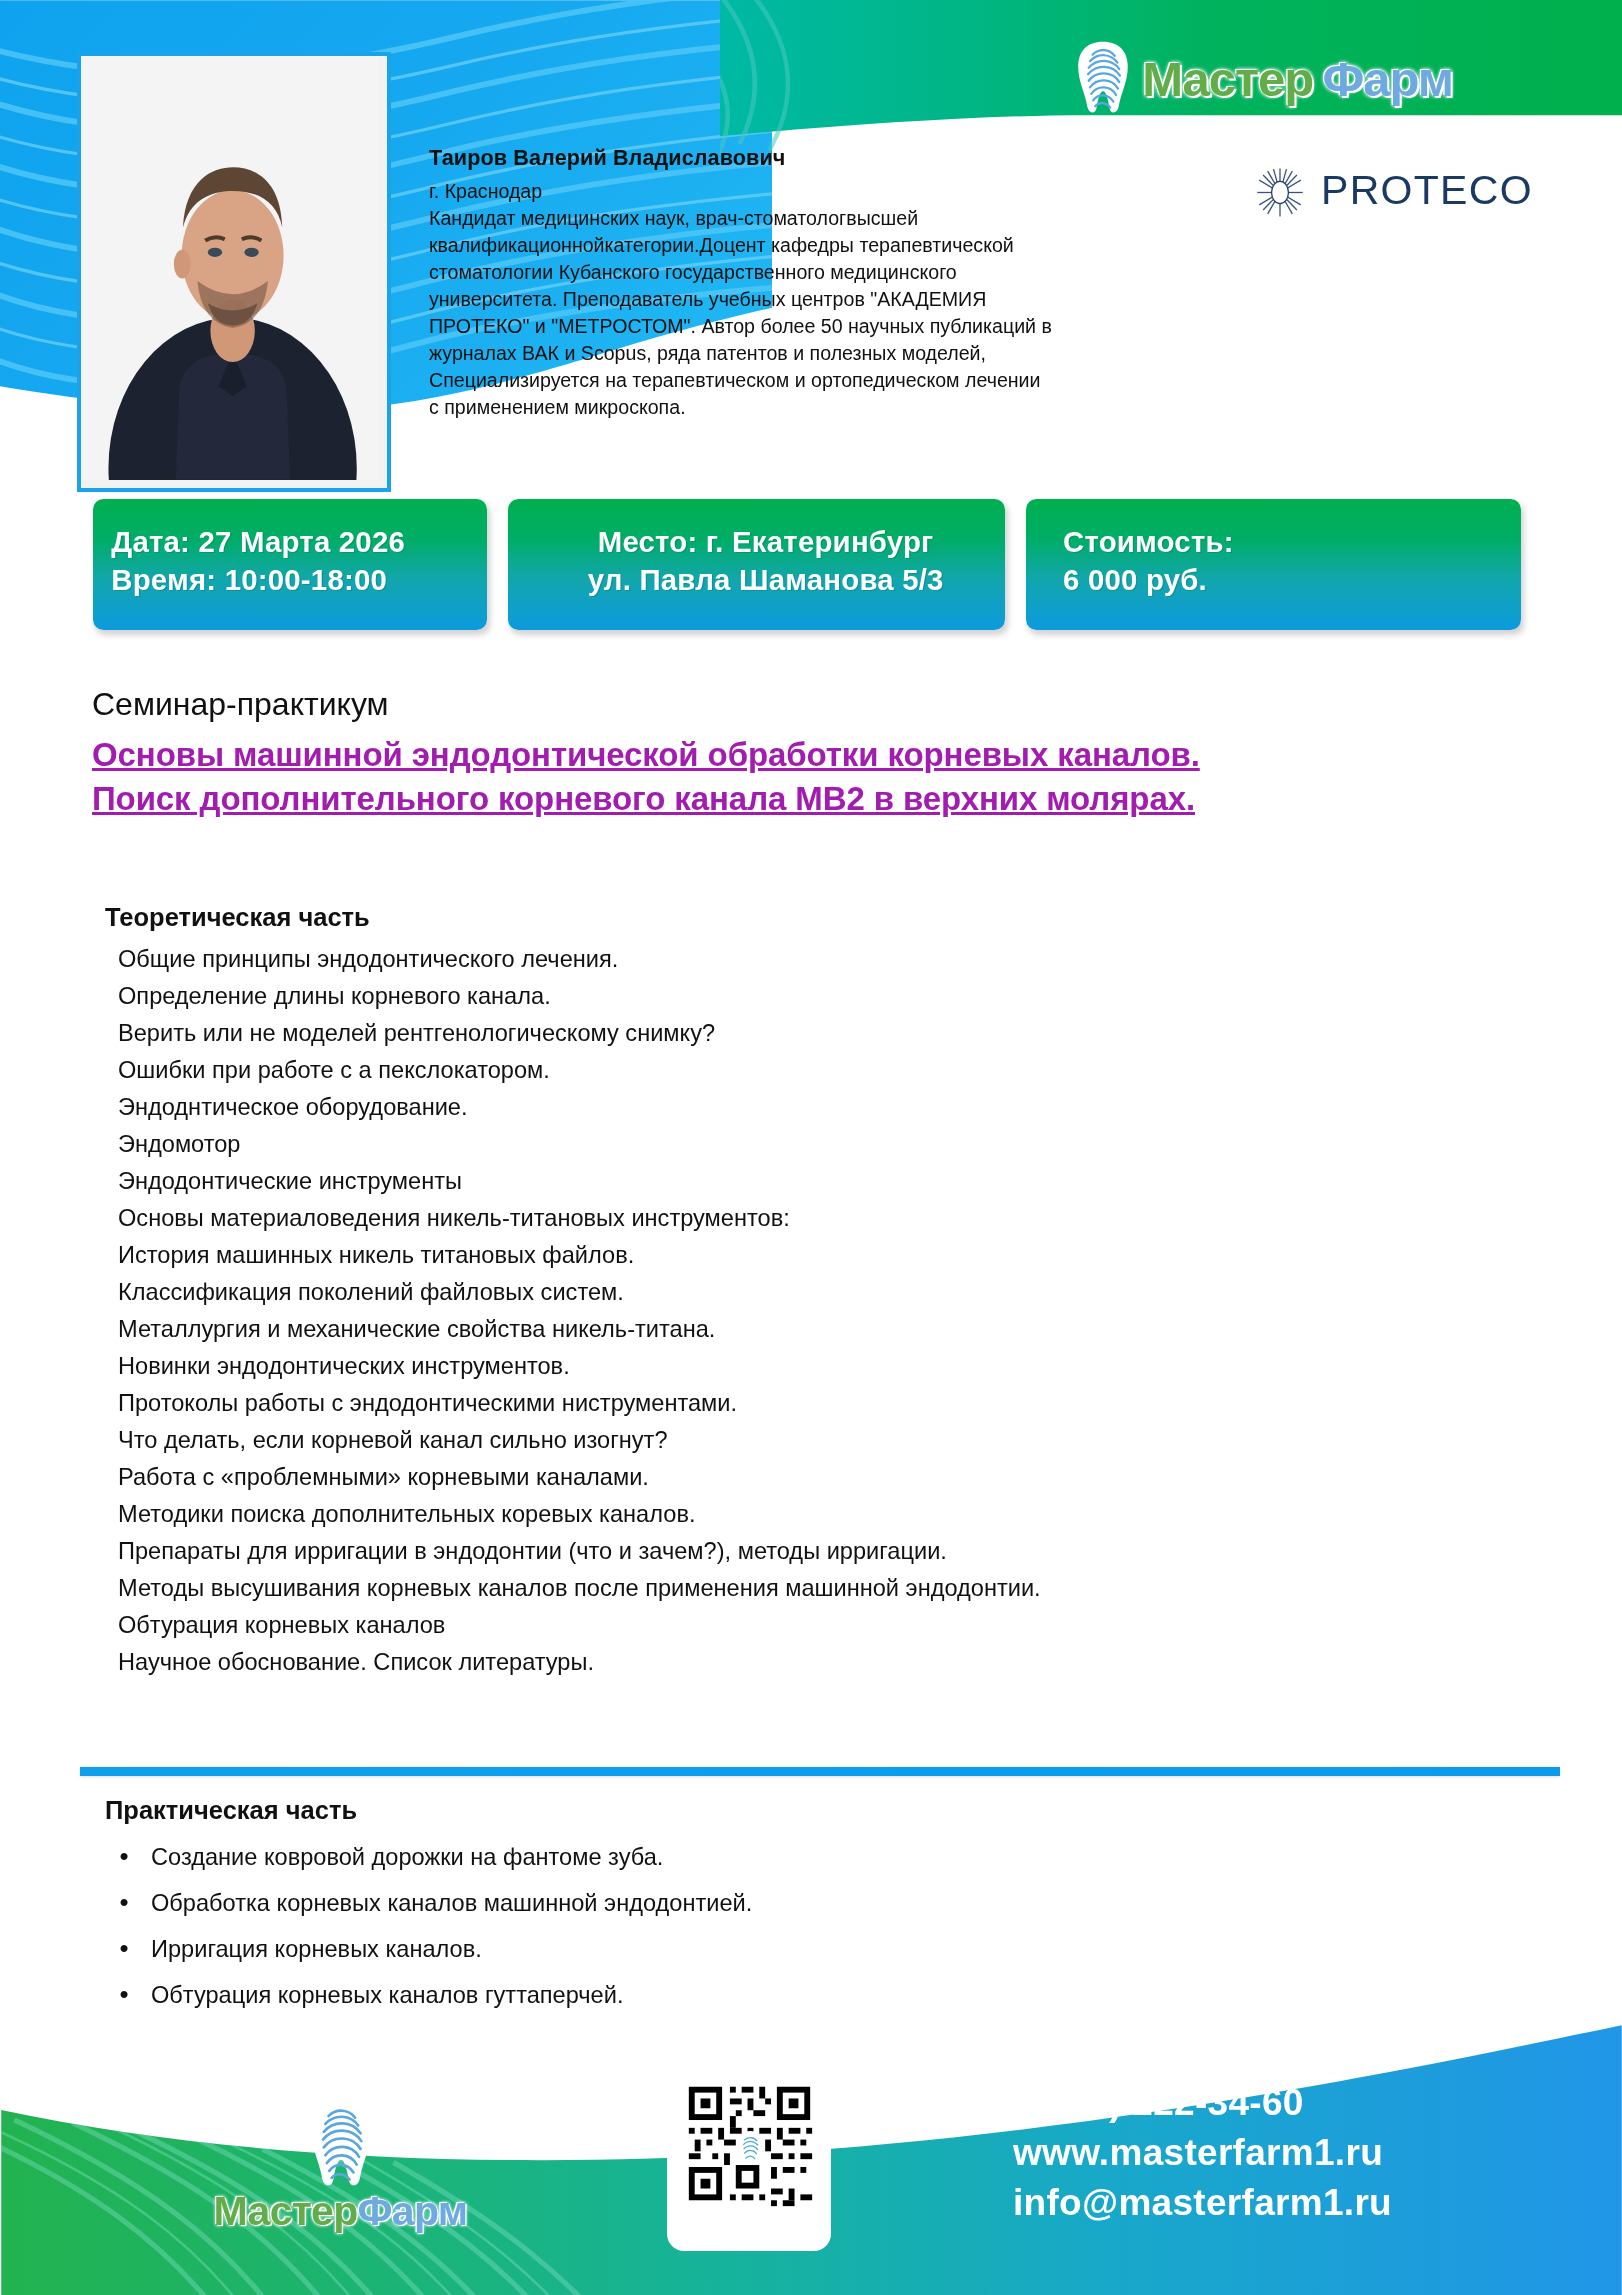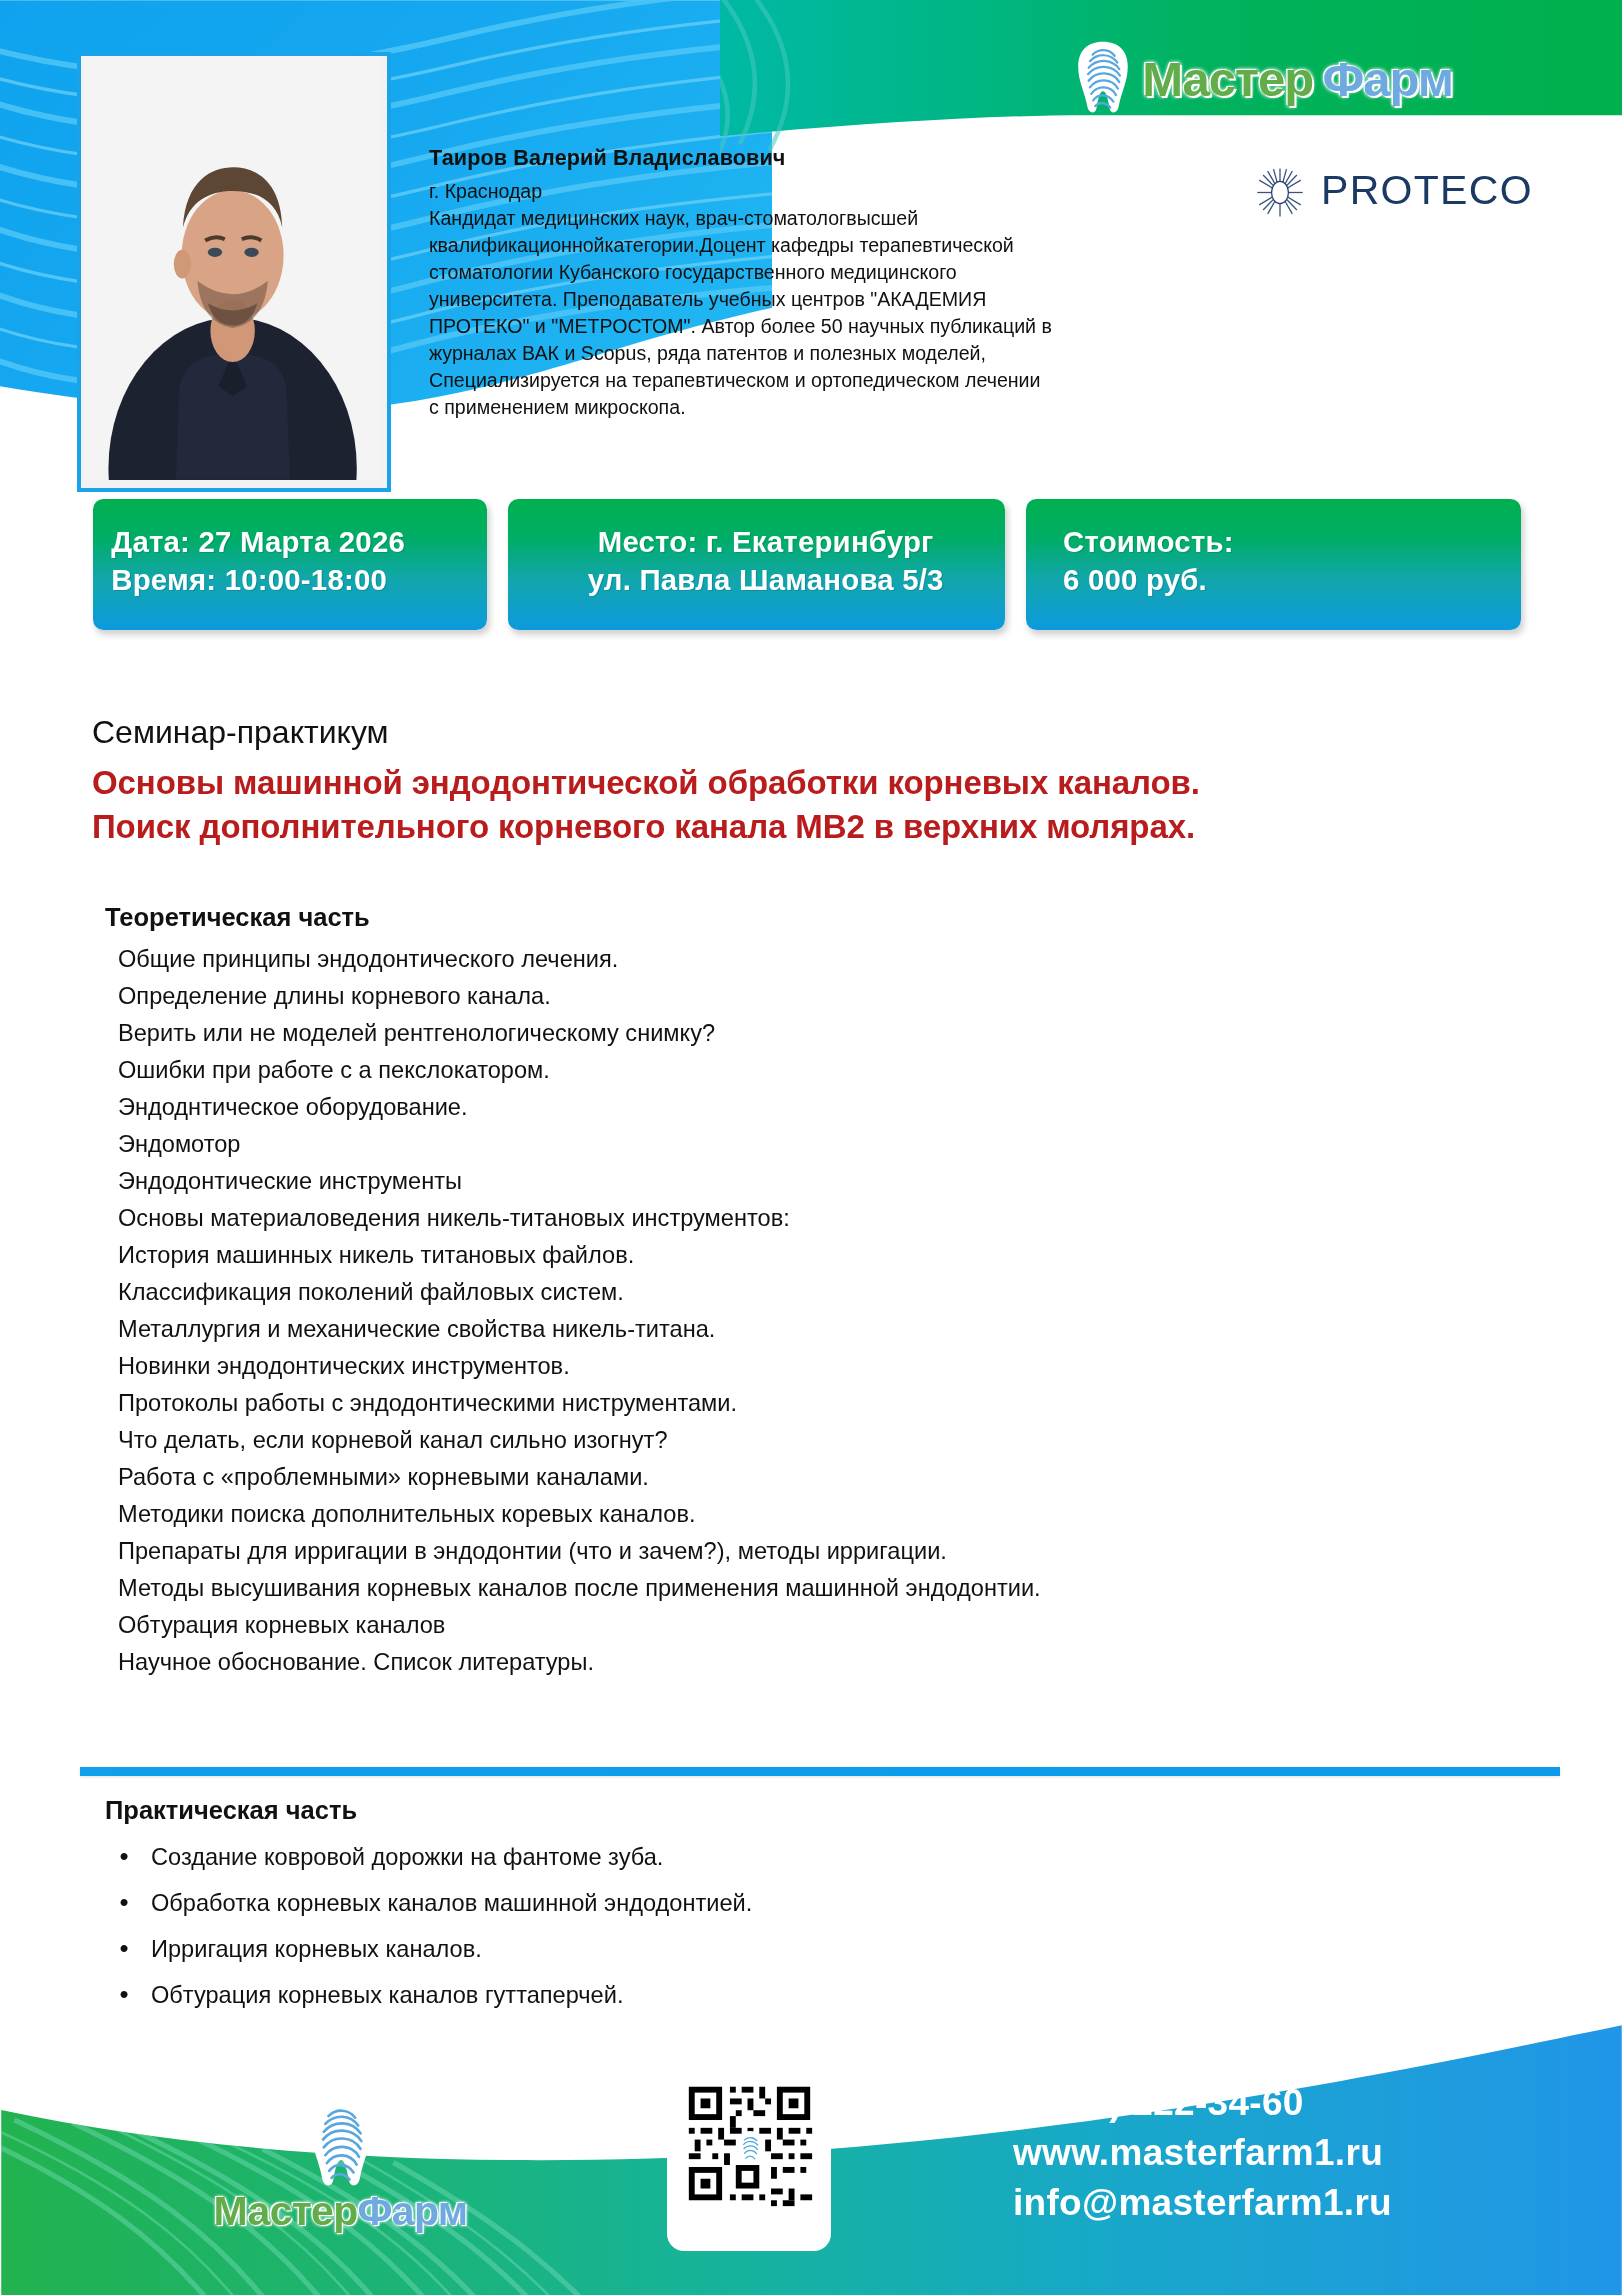--- a/index.html
+++ b/index.html
@@ -39,22 +39,22 @@
   }
   .infobox.b1{width:394px;}
   .infobox.b2{width:497px;text-align:center;}
   .infobox.b3{width:495px;}
   .infobox .ln{font-size:29.4px;font-weight:bold;line-height:38px;letter-spacing:0.2px;
     text-shadow:1.3px 1.3px 0 rgba(0,0,0,.12);white-space:nowrap;}
   .infobox.b3{padding-left:37px;}
 
   
   .titleblock{position:absolute;left:92px;top:686px;width:1466px;z-index:5;}
-  .kicker{font-size:32px;color:#111;margin-bottom:9.8px;margin-top:28px;}
-  .maintitle{font-size:33px;font-weight:bold;color:#b91c1c;line-height:44px;letter-spacing:-0.1px;}
+  .kicker{font-size:32px;color:#111;margin-bottom:9.8px;}
+  .maintitle{font-size:33px;font-weight:bold;color:#a21caf;line-height:44px;letter-spacing:-0.1px;text-decoration:underline;}
 
   
   .sec-theory{position:absolute;left:105px;top:903px;width:1459px;z-index:5;}
   .sec-practice{position:absolute;left:105px;top:1796px;width:1459px;z-index:5;}
   .sec-head{font-size:25.5px;font-weight:bold;color:#111;margin-bottom:9.2px;}
   .sec-theory .sec-head{margin-left:0;}
   .tlist{list-style:none;margin:0;padding:0;}
   .tlist li{font-size:23.6px;color:#111;line-height:37px;padding-left:13px;white-space:nowrap;}
   .plist{list-style:none;margin:6.5px 0 0 0;padding:0;}
   .plist li{font-size:23.6px;color:#111;line-height:46px;padding-left:46px;position:relative;}

